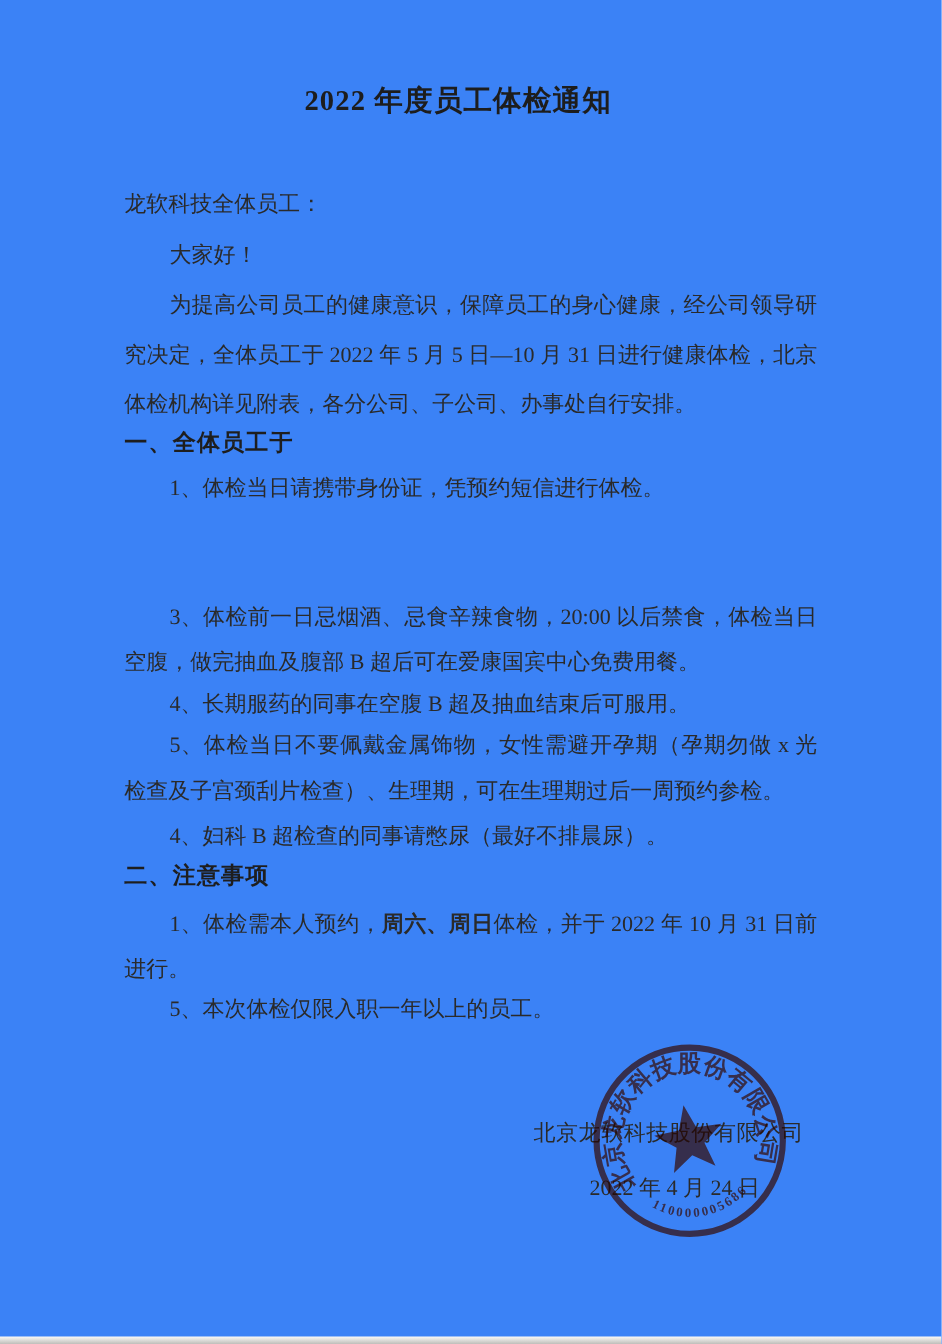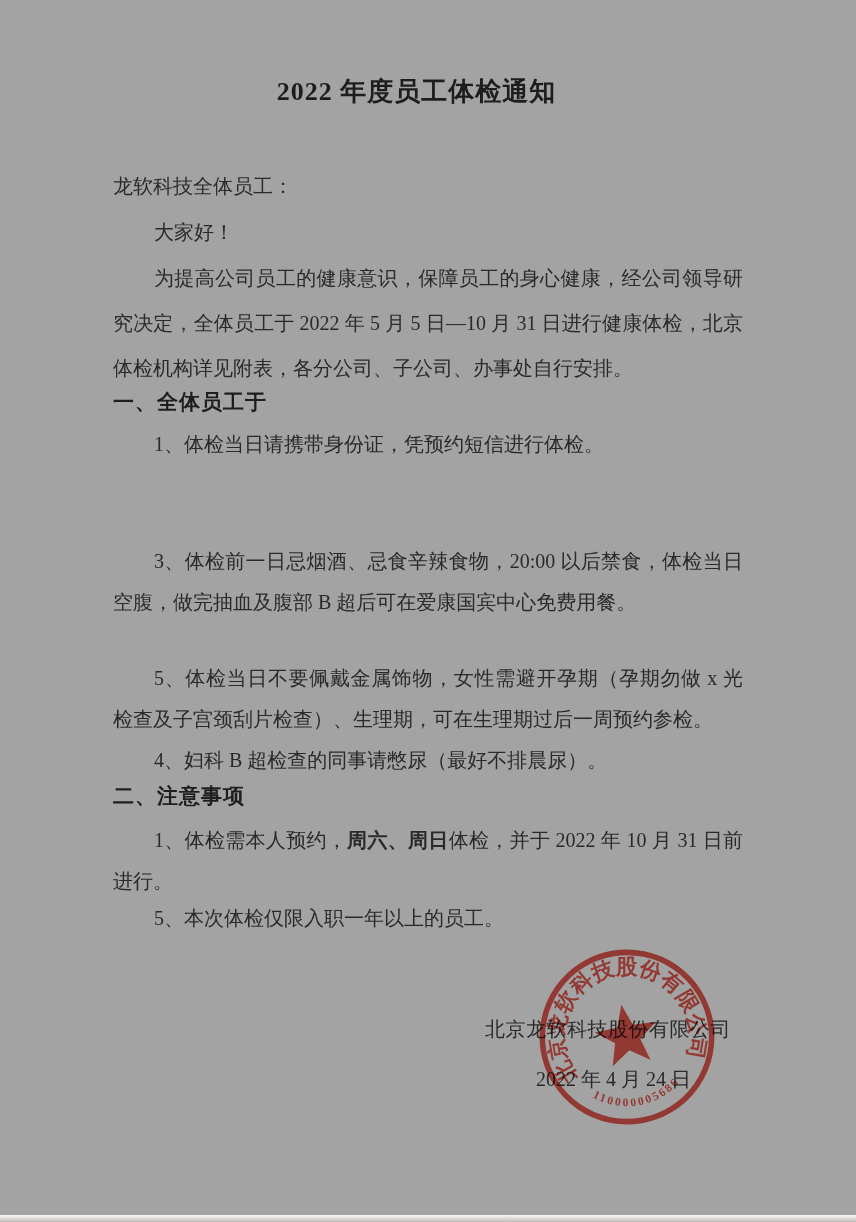--- a/index.html
+++ b/index.html
@@ -1,21 +1,21 @@
 <!DOCTYPE html>
 <html><head>
 <meta charset="utf-8">
 <style>
   html,body { margin:0; padding:0; }
   .page {
     position: relative;
     width: 856px;
     height: 1222px;
     margin: 0 auto;
-    background: #a3a3a3;
+    background: #3b82f6;
     overflow: hidden;
     font-family: "Liberation Serif", "DejaVu Serif", serif;
     color: #2a2a2a;
   }
   .doc-title {
     position: absolute;
     top: 74px;
     left: 0;
     width: 833px;
     text-align: center;
@@ -88,20 +88,21 @@
   <div class="para indent" style="top:212px;">大家好！</div>
 
   <div class="para" style="top:166px;">龙软科技全体员工：</div>
 
   <div class="para intro-para indent" style="top:256px;">为提高公司员工的健康意识，保障员工的身心健康，经公司领导研究决定，全体员工于 2022 年 5 月 5 日—10 月 31 日进行健康体检，北京体检机构详见附表，各分公司、子公司、办事处自行安排。</div>
 
   <div class="sec-heading" style="top:388px;">一、全体员工于</div>
 
   <div class="para indent" style="top:424px;">1、体检当日请携带身份证，凭预约短信进行体检。</div>
   <div class="para indent" style="top:541px;">3、体检前一日忌烟酒、忌食辛辣食物，20:00 以后禁食，体检当日空腹，做完抽血及腹部 B 超后可在爱康国宾中心免费用餐。</div>
+  <div class="para indent" style="top:620px;">4、长期服药的同事在空腹 B 超及抽血结束后可服用。</div>
   <div class="para indent" style="top:658px;">5、体检当日不要佩戴金属饰物，女性需避开孕期（孕期勿做 x 光检查及子宫颈刮片检查）、生理期，可在生理期过后一周预约参检。</div>
   <div class="para indent" style="top:740px;">4、妇科 B 超检查的同事请憋尿（最好不排晨尿）。</div>
 
   <div class="sec-heading" style="top:782px;">二、注意事项</div>
 
   <div class="para indent" style="top:820px;"><span>1、体检需本人预约，</span><span class="bold-seg">周六、周日</span><span>体检，并于 2022 年 10 月 31 日前进行。</span></div>
 
   <div class="para indent" style="top:898px;">5、本次体检仅限入职一年以上的员工。</div>
 
   <div class="sig-line sig-company">北京龙软科技股份有限公司</div>

